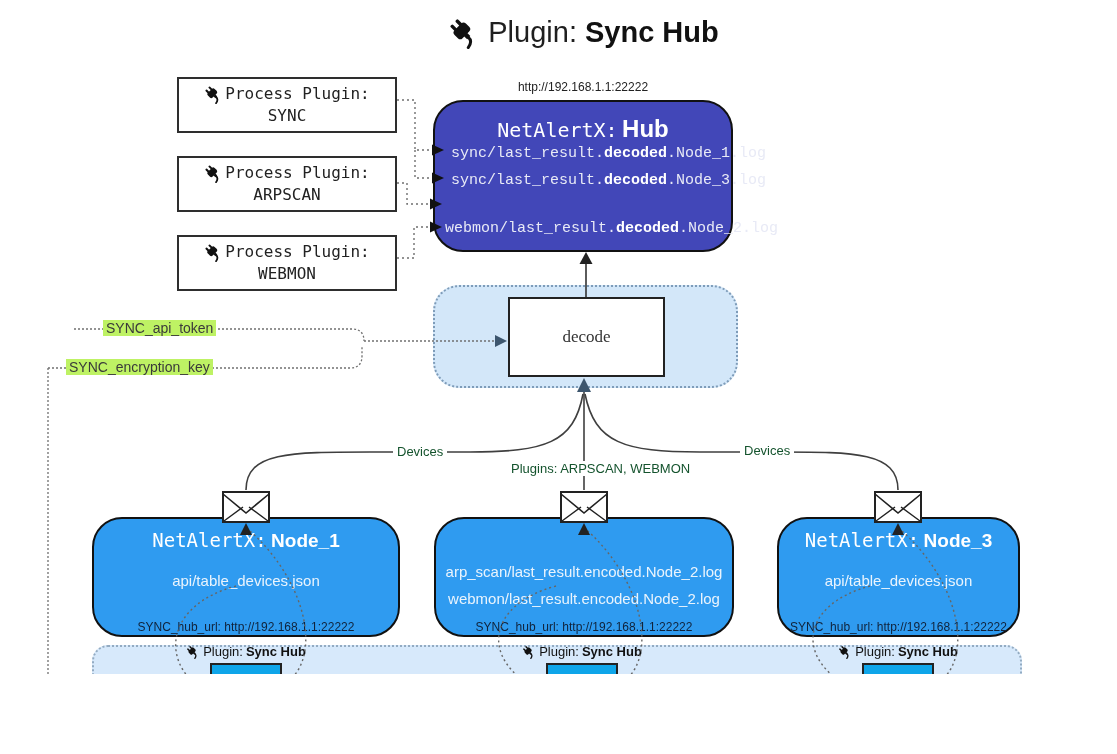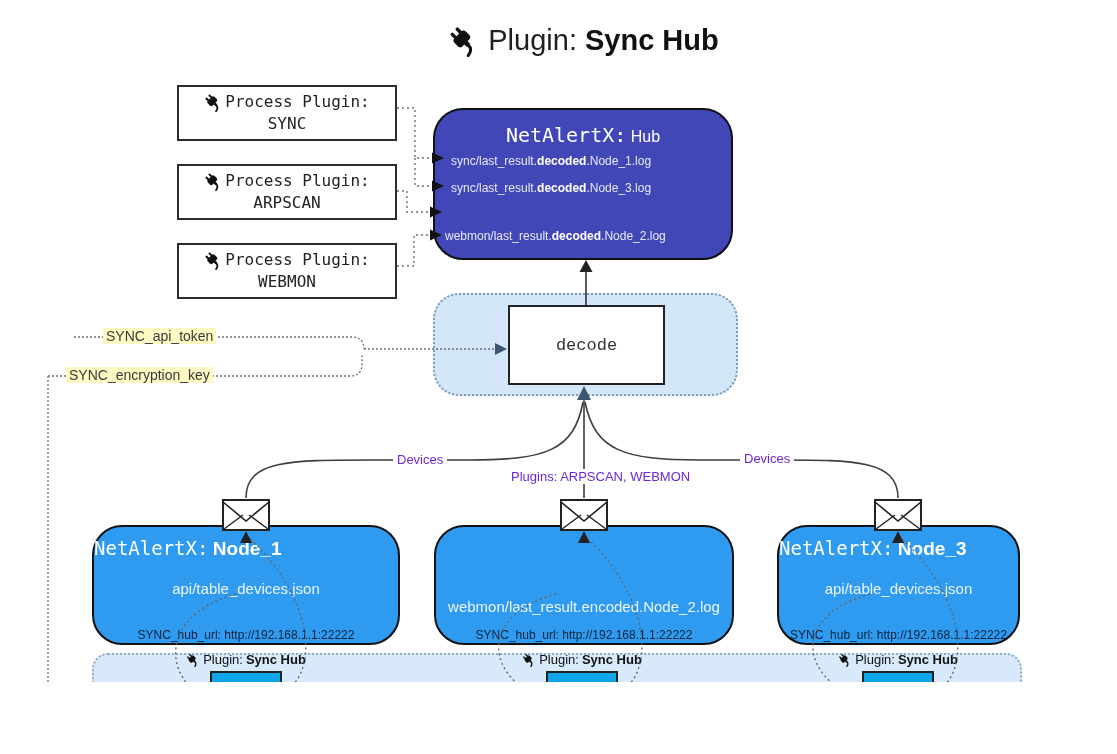--- a/index.html
+++ b/index.html
@@ -1,53 +1,53 @@
 <!DOCTYPE html>
 <html><head>
 <meta charset="utf-8">
 <style>
   * { margin:0; padding:0; box-sizing:border-box; }
   html,body { background:#fff; }
   body { font-family:"Liberation Sans", sans-serif; color:#1a1a1a; }
-  .canvas { position:relative; width:1117px; height:674px; background:#fff; overflow:hidden;margin-top:8px; }
+  .canvas { position:relative; width:1117px; height:674px; background:#fff; overflow:hidden; }
 
   
   .title { position:absolute; top:16px; left:50px; width:1067px; display:flex; justify-content:center; align-items:center; gap:8px; font-size:29px; }
   .title .t-prefix { font-weight:400; color:#1f1f1f; }
   .title .t-name { font-weight:700; color:#111; }
 
   
   .proc-box { position:absolute; left:177px; width:220px; height:56px; border:2px solid #2e2e2e; background:#fff;
               display:flex; flex-direction:column; align-items:center; justify-content:center;
               font-family:"DejaVu Sans Mono", monospace; font-size:16px; color:#222; line-height:1.35;text-align:right; }
   .proc-line1 { display:flex; align-items:center; gap:2px; }
 
   
   .hub-url { position:absolute; left:433px; top:80px; width:300px; text-align:center; font-size:12px; color:#222; }
   .hub { position:absolute; left:433px; top:100px; width:300px; height:152px; background:#4247b8; border:2px solid #111; border-radius:30px; }
   .hub-title { position:absolute; top:13px; left:0; width:100%; text-align:center; color:#fff; }
   .hub-title .mono { font-family:"DejaVu Sans Mono", monospace; font-size:20px; }
-  .hub-title .bold { font-family:"Liberation Sans", sans-serif; font-weight:400; font-size:16px; }
-  .hub-item { position:absolute; left:16px; font-size:12px; color:#e8eaf6; white-space:nowrap; line-height:19px; }
+  .hub-title .bold { font-family:"Liberation Sans", sans-serif; font-weight:700; font-size:24px; }
+  .hub-item { position:absolute; left:16px; font-size:15px; color:#e8eaf6; white-space:nowrap; line-height:19px;font-family:Liberation Mono, monospace; }
   .hub-item b { color:#fff; }
 
   
   .decode-wrap { position:absolute; left:433px; top:285px; width:305px; height:103px; background:#d3e7f9; border:2px dotted #7e9cb9; border-radius:26px; }
   .decode-box { position:absolute; left:508px; top:297px; width:157px; height:80px; background:#fff; border:2px solid #222;
-                display:flex; align-items:center; justify-content:center; font-family:Liberation Mono, monospace; font-size:17px; color:#333; }
-
-  
-  .secret-label { position:absolute; background:#fef9c3; padding:0 3px; font-size:14px; color:#3a3a3a; white-space:nowrap; }
-
-  
-  .conn-label { position:absolute; background:#fff; padding:0 4px; font-size:13px; color:#6d28d9; white-space:nowrap; }
+                display:flex; align-items:center; justify-content:center; font-family:Liberation Serif, serif; font-size:17px; color:#333; }
+
+  
+  .secret-label { position:absolute; background:#bef264; padding:0 3px; font-size:14px; color:#3a3a3a; white-space:nowrap; }
+
+  
+  .conn-label { position:absolute; background:#fff; padding:0 4px; font-size:13px; color:#14532d; white-space:nowrap; }
 
   
   .node { position:absolute; top:517px; height:120px; background:#2f9bf0; border:2px solid #111; border-radius:30px; }
-  .node-title { position:absolute; top:10px; left:0; width:100%; text-align:left; color:#fff; white-space:nowrap; }
+  .node-title { position:absolute; top:10px; left:0; width:100%; text-align:center; color:#fff; white-space:nowrap; }
   .node-title .mono { font-family:"DejaVu Sans Mono", monospace; font-size:19px; }
   .node-title .bold { font-weight:700; font-size:19px; }
   .node-item { position:absolute; left:0; width:100%; text-align:center; font-size:15px; color:#eaf4fd; white-space:nowrap; }
   .node-url { position:absolute; top:101px; left:0; width:100%; text-align:center; font-size:12px; color:#10223a; white-space:nowrap; }
 
   
   .band { position:absolute; left:92px; top:645px; width:930px; height:80px; background:#d7e9fb; border:2px dotted #93abc2; border-radius:16px; }
   .enc-label { position:absolute; top:643px; height:17px; display:flex; align-items:center; justify-content:center; gap:3px; font-size:13px; color:#111; white-space:nowrap; }
   .enc-label .bold { font-weight:700; }
   .enc-box { position:absolute; top:663px; width:72px; height:52px; background:#0ea5e9; border:2px solid #222;
@@ -103,20 +103,21 @@
   <div class="proc-box" style="top:235px">
     <span class="proc-line1">
       <svg width="19" height="19">
           <use href="#plug"></use>
         </svg>
       <span>Process Plugin:</span>
     </span>
     <span>WEBMON</span>
   </div>
 
+  <div class="hub-url">http://192.168.1.1:22222</div>
   <div class="hub">
     <div class="hub-title">
       <span class="mono">NetAlertX:</span>
       <span class="bold">Hub</span>
     </div>
     <div class="hub-item" style="top:42px"><span>sync/last_result.</span><b>decoded</b><span>.Node_1.log</span></div>
     <div class="hub-item" style="top:69px"><span>sync/last_result.</span><b>decoded</b><span>.Node_3.log</span></div>
     <div class="hub-item" style="top:117px; left:10px"><span>webmon/last_result.</span><b>decoded</b><span>.Node_2.log</span></div>
   </div>
 
@@ -124,20 +125,21 @@
   <div class="decode-box">decode</div>
 
   <div class="node" style="left:92px; width:308px">
     <div class="node-title">
       <span class="mono">NetAlertX:</span> <span class="bold">Node_1</span>
     </div>
     <div class="node-item" style="top:53px">api/table_devices.json</div>
     <div class="node-url">SYNC_hub_url: http://192.168.1.1:22222</div>
   </div>
   <div class="node" style="left:434px; width:300px">
+    <div class="node-item" style="top:44px">arp_scan/last_result.encoded.Node_2.log</div>
     <div class="node-item" style="top:71px">webmon/last_result.encoded.Node_2.log</div>
     <div class="node-url">SYNC_hub_url: http://192.168.1.1:22222</div>
   </div>
   <div class="node" style="left:777px; width:243px">
     <div class="node-title">
       <span class="mono">NetAlertX:</span> <span class="bold">Node_3</span>
     </div>
     <div class="node-item" style="top:53px">api/table_devices.json</div>
     <div class="node-url">SYNC_hub_url: http://192.168.1.1:22222</div>
   </div>

